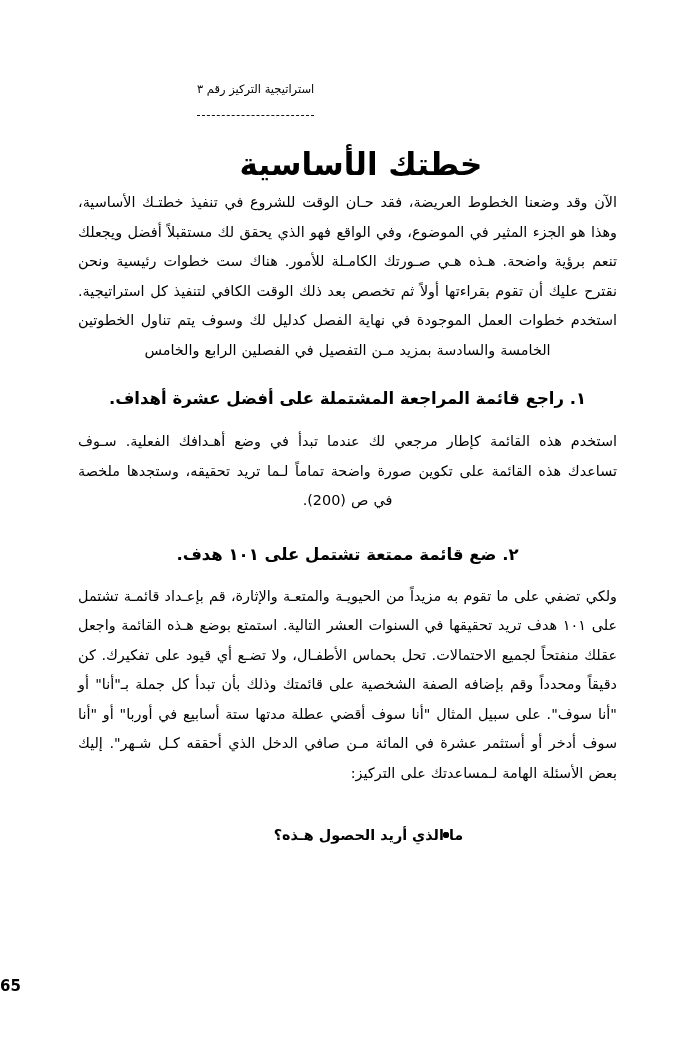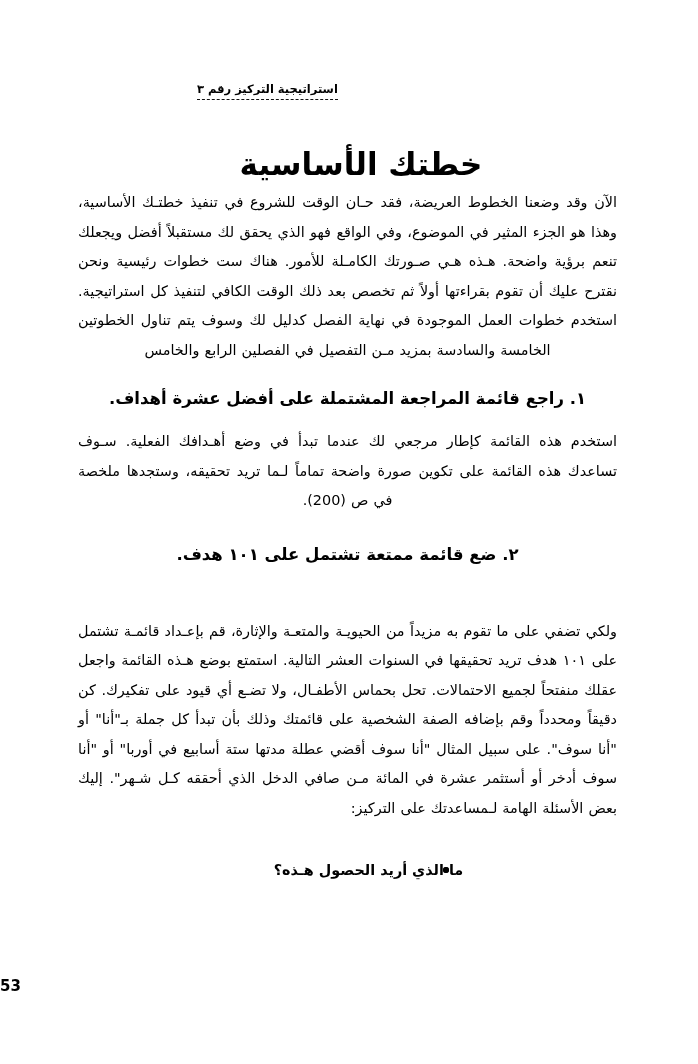--- a/index.html
+++ b/index.html
@@ -25,24 +25,24 @@
     position: absolute;
     top: 78px;
     right: 81px;
     width: 420px;
     text-align: left;
     direction: rtl;
   }
   .running-head .rh-text {
     display: inline-block;
     font-size: 11.5px;
-    font-weight: 700;
+    font-weight: 400;
     letter-spacing: 0px;
     line-height: 15px;
-    padding-bottom: 2px;
+    padding-bottom: 18px;
     border-bottom: 1px dashed #111;
     white-space: nowrap;
   }
   
   .chapter-title {
     position: absolute;
     top: 121px;
     left: 0;
     right: 0;
     text-align: center;
@@ -63,21 +63,20 @@
   p.body-par {
     margin: 0 0 0 0;
     font-size: 14.4px;
     line-height: 29.5px;
     text-align: justify;
     text-align-last: center;
     word-spacing: 0.5px;
   }
   p.body-par.flush {
     text-align-last: right;
-    margin-top: 35px;
   }
   h2.section-heading {
     margin: 0;
     font-size: 16.5px;
     font-weight: 700;
     line-height: 26px;
     text-align: center;
     white-space: nowrap;
   }
   .gap-before-h1 { height: 21px; }
@@ -155,15 +154,15 @@
         <span class="bullet-dot"></span>
       </li>
       <li>
         <span class="bullet-dot"></span>
         <span class="li-text">ما الذي أريد الحصول هـذه؟</span>
       </li>
     </ul>
 
   </div>
 
-  <div class="folio">53</div>
+  <div class="folio">65</div>
 
 </div>
 
 </body></html>

